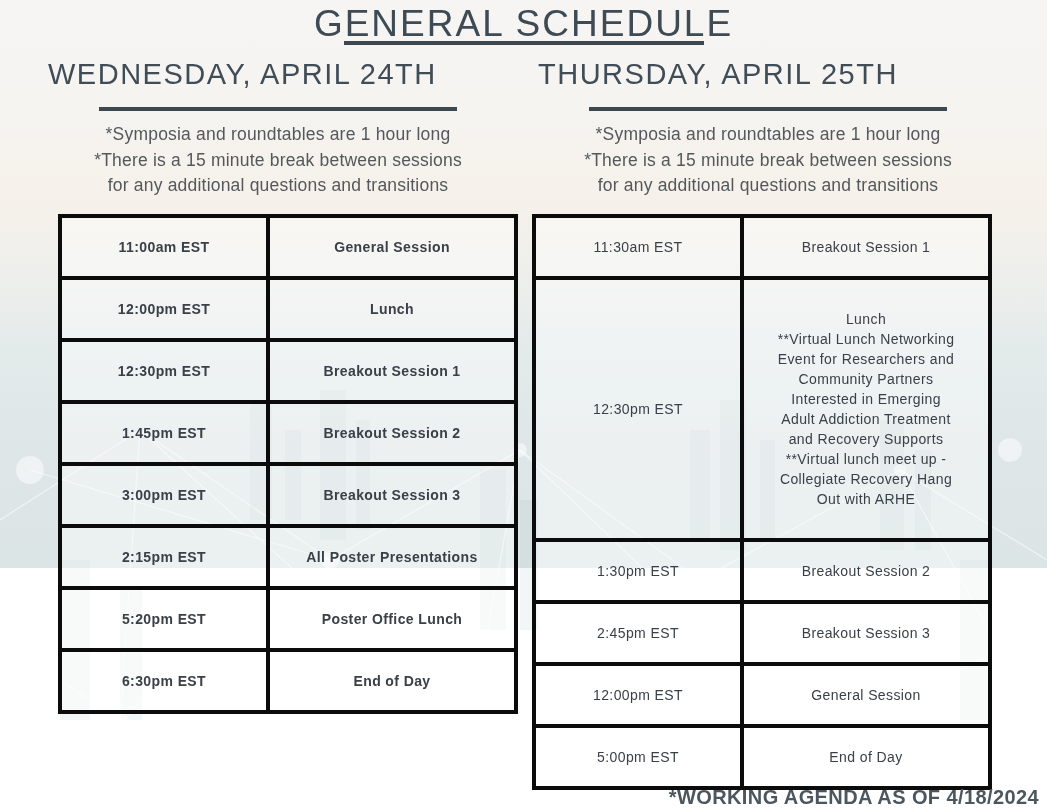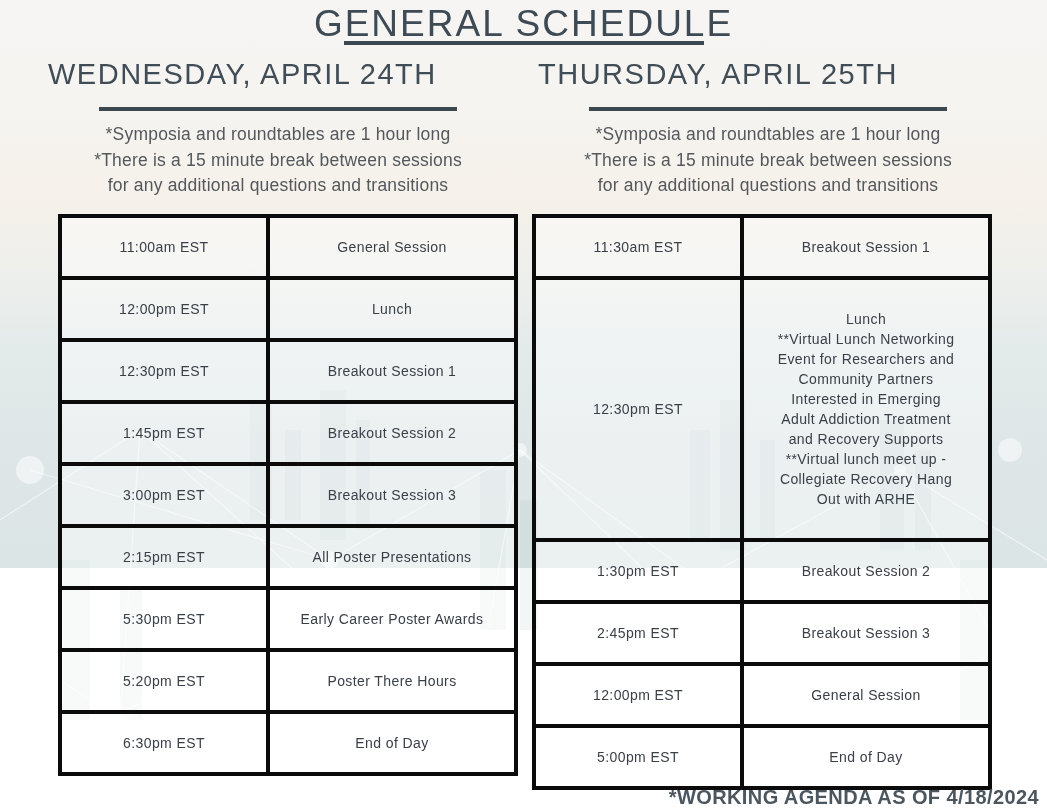--- a/index.html
+++ b/index.html
@@ -50,21 +50,21 @@
     text-align:center;
     font-size:17.5px;line-height:25.5px;
     color:#54585d;letter-spacing:0.2px;
   }
   
   table.schedule{
     border-collapse:collapse;
     position:absolute;top:214px;
     background:transparent;
   }
-  table.schedule.left-table{left:58px;}
+  table.schedule.left-table{left:58px;font-weight:bold;}
   table.schedule.right-table{left:532px;}
   table.schedule td{
     border:4px solid #0b0b0b;
     background:rgba(255,255,255,0.42);
     text-align:center;vertical-align:middle;
     font-size:14px;letter-spacing:0.4px;color:#3a4048;
     padding:0 8px;
   }
   td.time-cell{width:188px;}
   td.session-cell{width:228px;}
@@ -167,26 +167,22 @@
       </tr>
       <tr class="row-std">
         <td class="time-cell">3:00pm EST</td>
         <td class="session-cell">Breakout Session 3</td>
       </tr>
       <tr class="row-std">
         <td class="time-cell">2:15pm EST</td>
         <td class="session-cell">All Poster Presentations</td>
       </tr>
       <tr class="row-std">
-        <td class="time-cell">5:30pm EST</td>
-        <td class="session-cell">Early Career Poster Awards</td>
-      </tr>
-      <tr class="row-std">
         <td class="time-cell">5:20pm EST</td>
-        <td class="session-cell">Poster There Hours</td>
+        <td class="session-cell">Poster Office Lunch</td>
       </tr>
       <tr class="row-std">
         <td class="time-cell">6:30pm EST</td>
         <td class="session-cell">End of Day</td>
       </tr>
     </tbody>
   </table>
 
   <table class="schedule right-table">
     <tbody>

